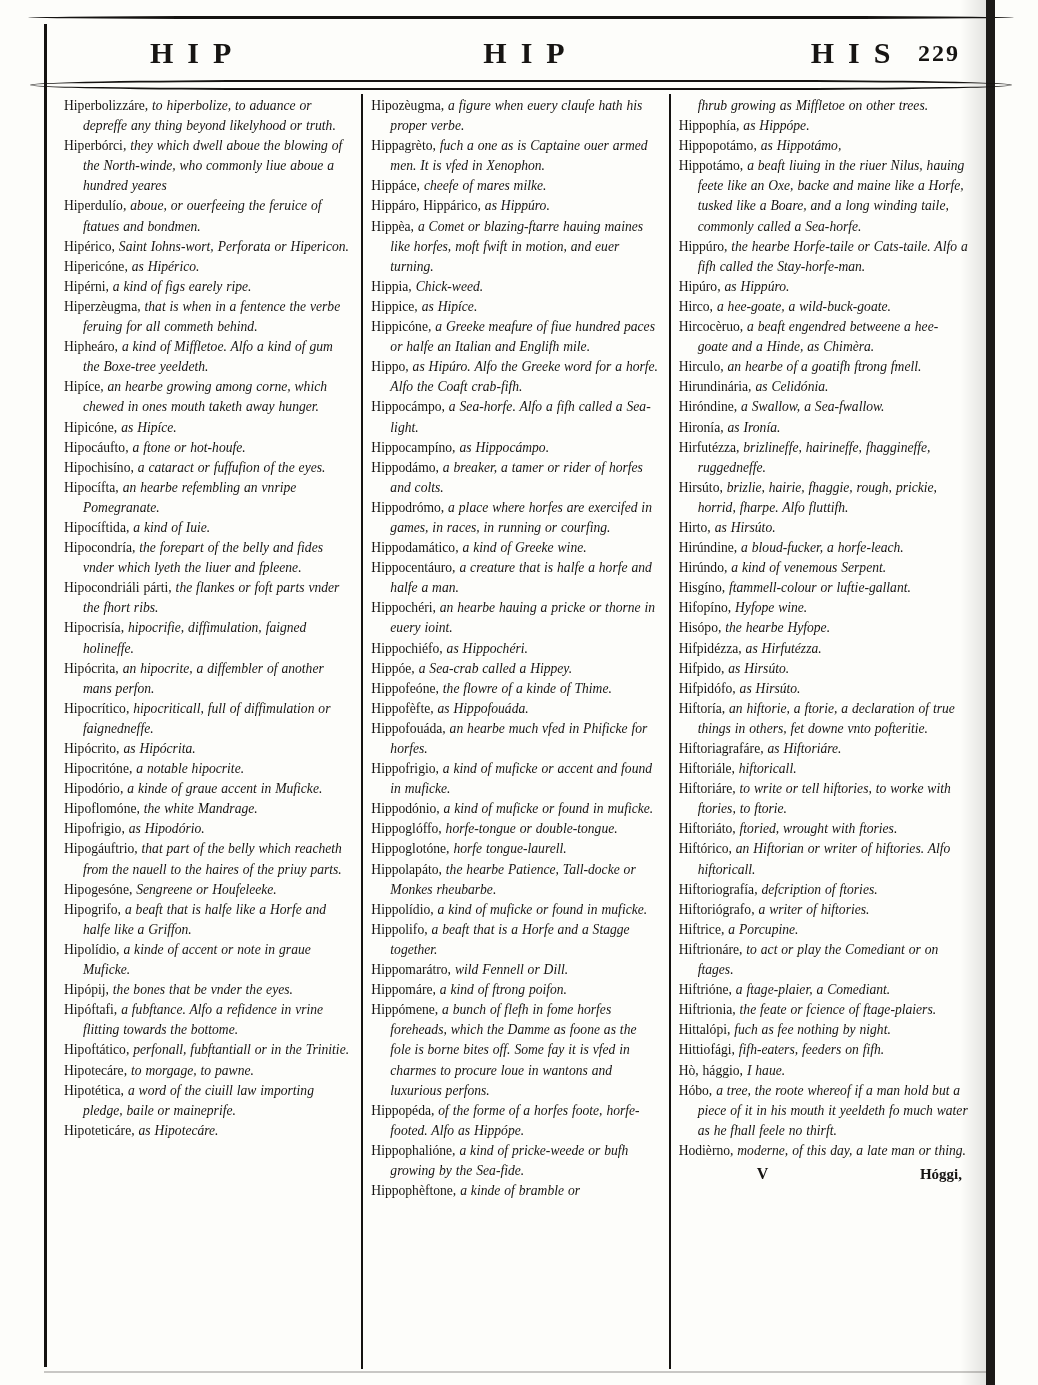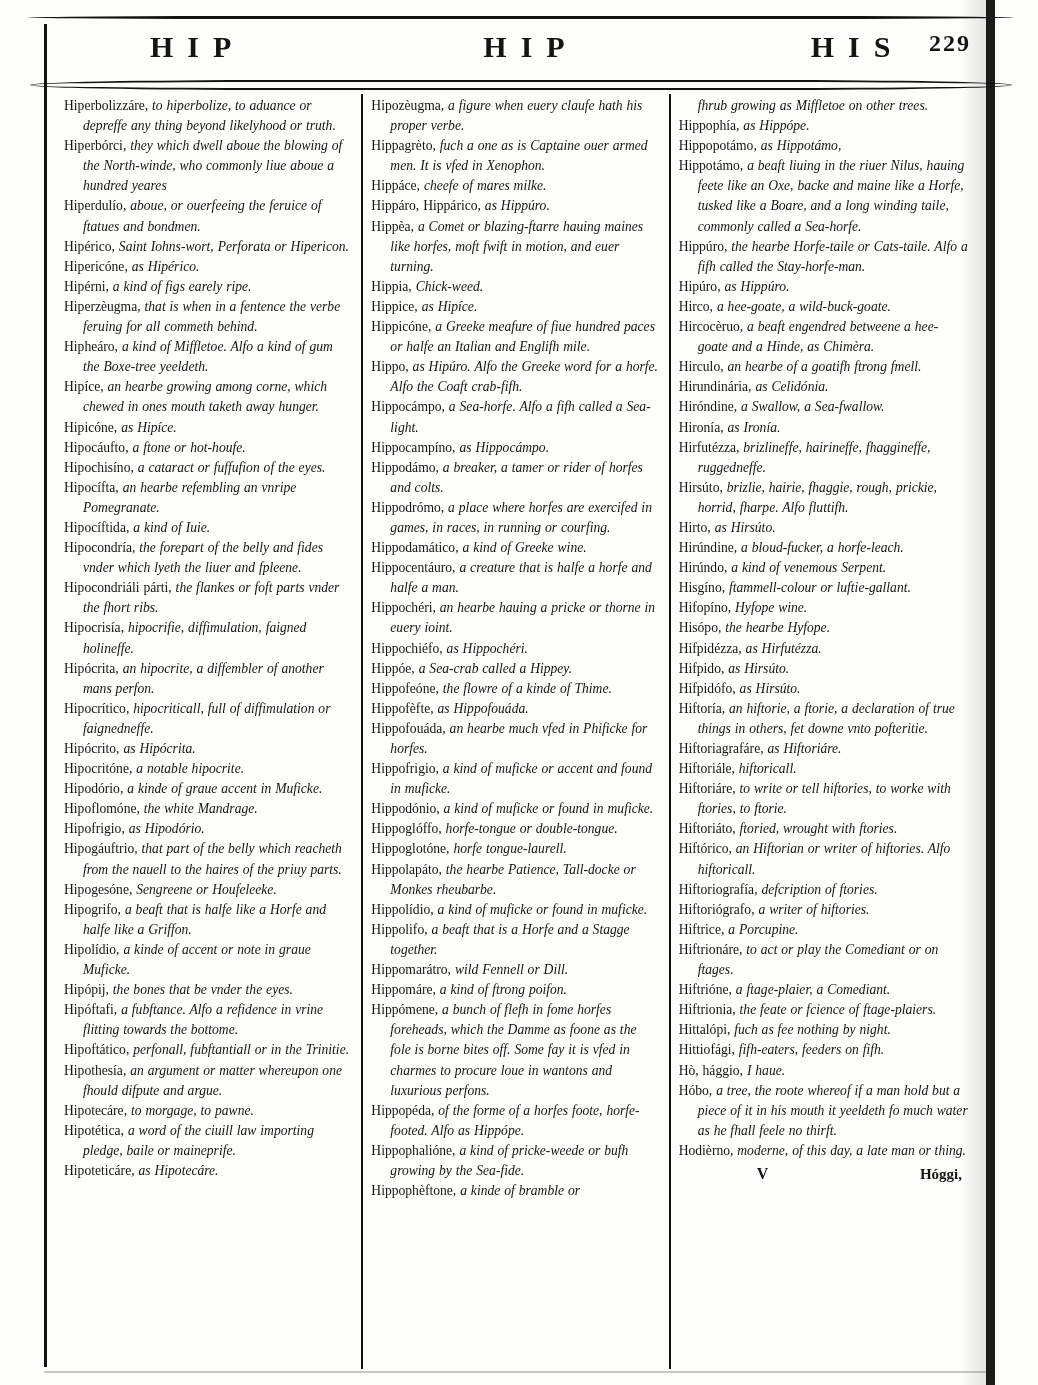--- a/index.html
+++ b/index.html
@@ -14,28 +14,28 @@
   
   .rule-top{position:absolute;left:28px;right:24px;top:16px;height:3px;background:#151311;border-radius:50%/100%;}
   .rule-left{position:absolute;left:44px;top:24px;bottom:18px;width:3px;background:#151311;}
   .edge-right{position:absolute;left:986px;top:0;bottom:0;width:9px;background:#1c1a18;}
   .edge-right-shadow{position:absolute;left:960px;top:0;bottom:0;width:26px;
     background:linear-gradient(to right, rgba(0,0,0,0) , rgba(0,0,0,0.10));}
   .rule-bottom{position:absolute;left:44px;right:52px;bottom:12px;height:2px;background:#2a2824;opacity:.25;}
 
   
   .running-head{
-    position:absolute;left:58px;right:59px;top:30px;height:46px;
-    display:flex;
+    position:absolute;left:58px;right:44px;top:30px;height:46px;
+    display:flex;align-items:center;
   }
   .rh{font-size:30px;letter-spacing:14px;font-weight:bold;color:#171513;}
   .rh1{margin-left:92px;}
   .rh2{margin-left:238px;}
   .rh3{margin-left:232px;}
-  .pagenum{margin-left:auto;margin-right:8px;font-size:24px;font-weight:bold;letter-spacing:2px;}
+  .pagenum{margin-left:auto;margin-right:34px;font-size:24px;font-weight:bold;letter-spacing:2px;}
   .rule-head{position:absolute;left:30px;right:26px;top:80px;height:6px;
     border-top:2px solid #151311;border-bottom:2px solid #151311;border-radius:50%/100%;}
 
   
   .columns{
     position:absolute;left:56px;right:62px;top:94px;bottom:16px;
     display:flex;
   }
   .col{flex:1 1 0;padding:2px 8px 0 8px;overflow:hidden;position:relative;}
   .divider{width:2px;background:#17151338;background:#151311;flex:0 0 2px;margin:0;}
@@ -101,21 +101,20 @@
         <p class="entry"><span class="hw">Hipodório, </span><span class="def">a kinde of graue accent in Muficke.</span></p>
         <p class="entry"><span class="hw">Hipoflomóne, </span><span class="def">the white Mandrage.</span></p>
         <p class="entry"><span class="hw">Hipofrigio, </span><span class="def">as Hipodório.</span></p>
         <p class="entry"><span class="hw">Hipogáuftrio, </span><span class="def">that part of the belly which reacheth from the nauell to the haires of the priuy parts.</span></p>
         <p class="entry"><span class="hw">Hipogesóne, </span><span class="def">Sengreene or Houfeleeke.</span></p>
         <p class="entry"><span class="hw">Hipogrifo, </span><span class="def">a beaft that is halfe like a Horfe and halfe like a Griffon.</span></p>
         <p class="entry"><span class="hw">Hipolídio, </span><span class="def">a kinde of accent or note in graue Muficke.</span></p>
         <p class="entry"><span class="hw">Hipópij, </span><span class="def">the bones that be vnder the eyes.</span></p>
         <p class="entry"><span class="hw">Hipóftafi, </span><span class="def">a fubftance. Alfo a refidence in vrine flitting towards the bottome.</span></p>
         <p class="entry"><span class="hw">Hipoftático, </span><span class="def">perfonall, fubftantiall or in the Trinitie.</span></p>
-        <p class="entry"><span class="hw">Hipothesía, </span><span class="def">an argument or matter whereupon one fhould difpute and argue.</span></p>
         <p class="entry"><span class="hw">Hipotecáre, </span><span class="def">to morgage, to pawne.</span></p>
         <p class="entry"><span class="hw">Hipotética, </span><span class="def">a word of the ciuill law importing pledge, baile or maineprife.</span></p>
         <p class="entry"><span class="hw">Hipoteticáre, </span><span class="def">as Hipotecáre.</span></p>
       </div>
     <div class="divider"></div>
     <div class="col" id="col2">
         <p class="entry"><span class="hw">Hipozèugma, </span><span class="def">a figure when euery claufe hath his proper verbe.</span></p>
         <p class="entry"><span class="hw">Hippagrèto, </span><span class="def">fuch a one as is Captaine ouer armed men. It is vfed in Xenophon.</span></p>
         <p class="entry"><span class="hw">Hippáce, </span><span class="def">cheefe of mares milke.</span></p>
         <p class="entry"><span class="hw">Hippáro, Hippárico, </span><span class="def">as Hippúro.</span></p>

